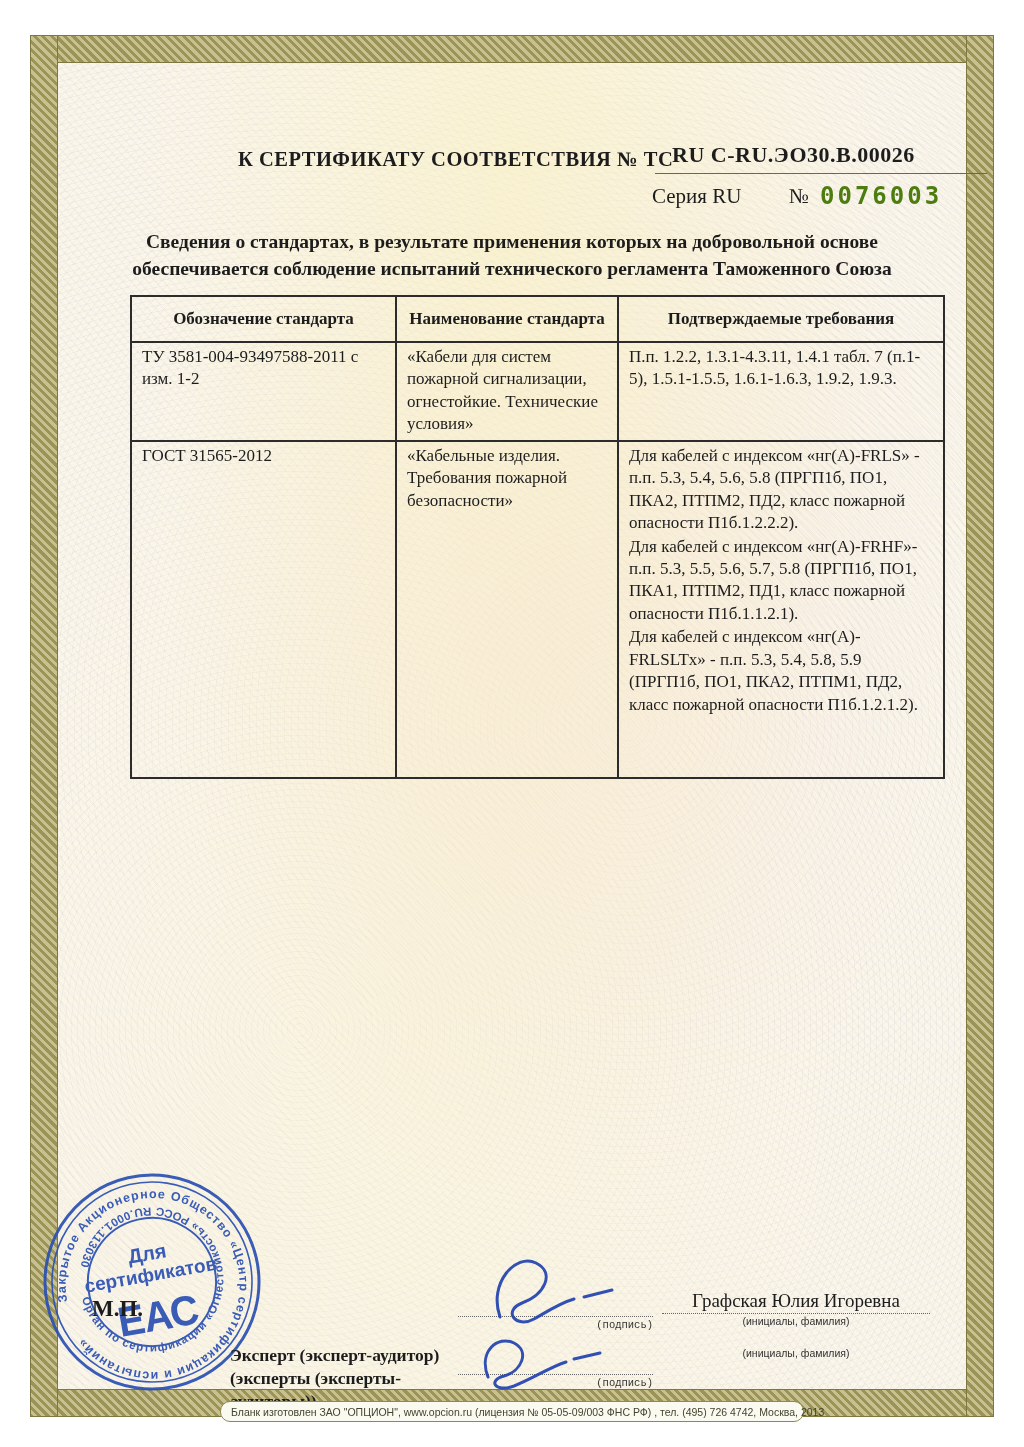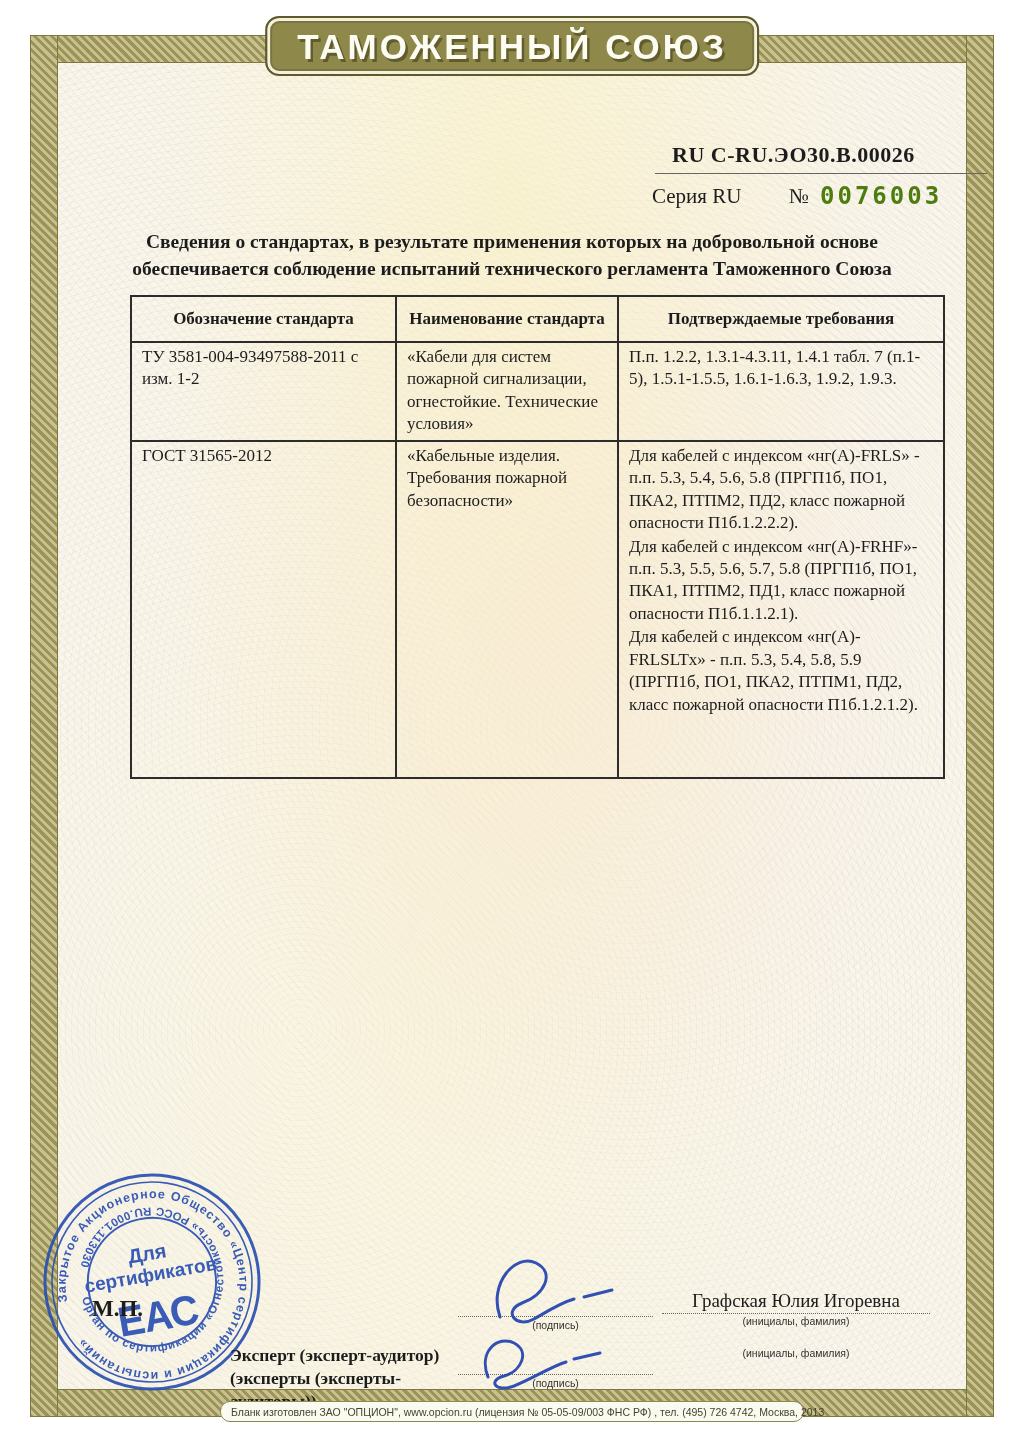--- a/index.html
+++ b/index.html
@@ -83,21 +83,21 @@
     transform:rotate(-13deg);opacity:.92;}
   .mp-label{position:absolute;left:92px;top:1296px;font-size:23px;font-weight:bold;z-index:4;}
   
   .role{position:absolute;font-size:17.5px;font-weight:bold;line-height:1.32;z-index:4;}
   .role-head{left:230px;top:1288px;width:245px;}
   .role-expert{left:230px;top:1344px;width:255px;}
   .sig-line{position:absolute;width:195px;border-bottom:1px dotted #666;z-index:3;}
   .sig-line-1{left:458px;top:1316px;}
   .sig-line-2{left:458px;top:1374px;}
   .sig-caption{
-    position:absolute;width:195px;text-align:center;font-family:Liberation Sans, sans-serif;
+    position:absolute;width:195px;text-align:right;font-family:Liberation Mono, monospace;
     font-size:10.5px;color:#333;z-index:3;
   }
   .sig-caption-1{left:458px;top:1319px;}
   .sig-caption-2{left:458px;top:1377px;}
   .name-block{position:absolute;text-align:center;z-index:3;}
   .name-head{left:662px;top:1290px;width:268px;}
   .name-expert{left:658px;top:1346px;width:276px;}
   .name-text{font-size:19px;border-bottom:1px dotted #666;padding-bottom:1px;}
   .name-caption{font-family:"Liberation Sans",sans-serif;font-size:10.5px;color:#333;margin-top:1px;}
   .handwriting{position:absolute;left:430px;top:1245px;z-index:5;}
@@ -112,24 +112,22 @@
 </head>
 <body>
 
 <div class="page">
   <div class="inner-bg"></div>
   <div class="band band-top"></div>
   <div class="band band-bottom"></div>
   <div class="band band-left"></div>
   <div class="band band-right"></div>
 
-  <div class="banner">
-    <div class="banner-text">ТАМОЖЕННЫЙ СОЮЗ</div>
-  </div>
-
+
+  <div class="cert-line">К СЕРТИФИКАТУ СООТВЕТСТВИЯ  № ТС</div>
   <div class="cert-number">RU C-RU.ЭО30.В.00026</div>
   <div class="cert-underline"></div>
   <div class="series-label">Серия RU</div>
   <div class="no-sign">№</div>
   <div class="serial">0076003</div>
 
   <div class="intro">Сведения о стандартах, в результате применения которых на добровольной основе обеспечивается соблюдение испытаний технического регламента Таможенного Союза</div>
 
   <div class="tbl-wrap">
     <table class="standards">

